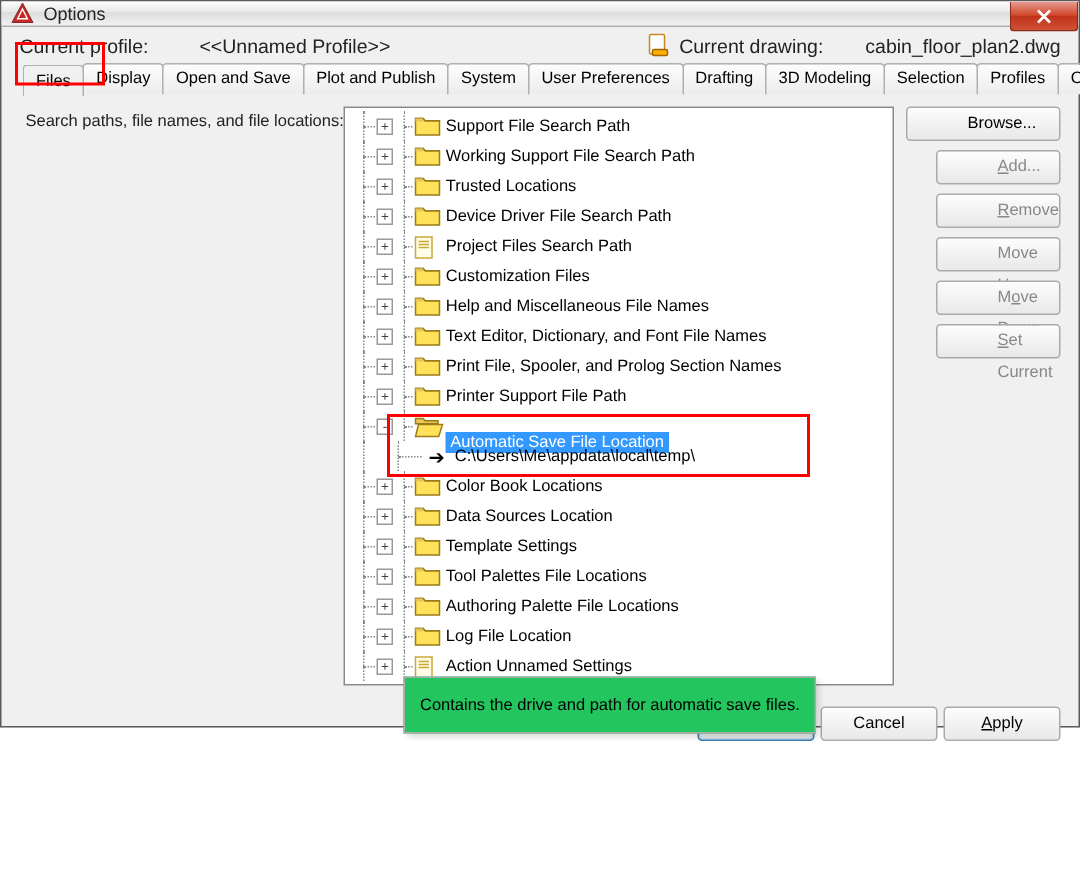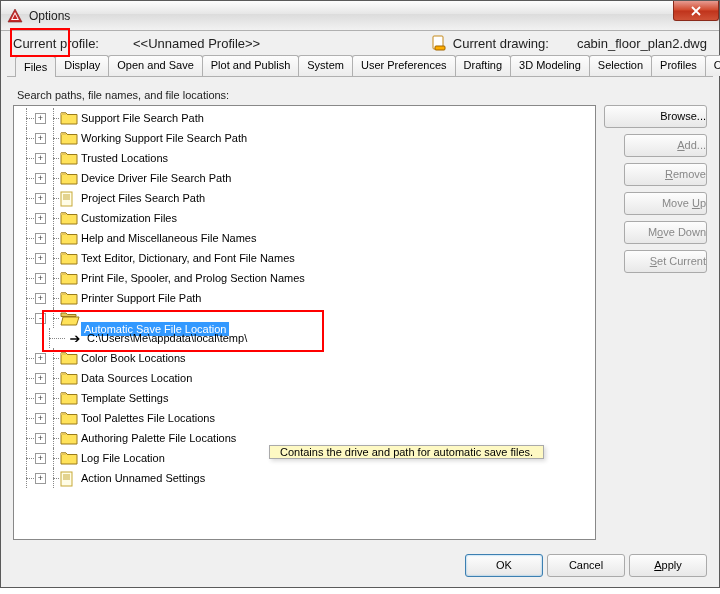--- a/index.html
+++ b/index.html
@@ -7,21 +7,21 @@
     margin: 0;
     font-family: "Segoe UI", Tahoma, sans-serif;
     font-size: 11px;
     background: #fff;
     width: 720px;
     height: 594px;
     overflow: hidden;
   }
   .window {
     width: 720px;
-    height: 588px;
+    height: 485px;
     border: 1px solid #5a5a5a;
     background: #f0f0f0;
     display: flex;
     flex-direction: column;
   }
   .titlebar {
     height: 30px;
     background: linear-gradient(to bottom, #fdfdfd, #e6e6e6 45%, #dcdcdc 46%, #f2f2f2);
     border-bottom: 1px solid #b0b0b0;
     display: flex;
@@ -100,21 +100,20 @@
   }
   .tab-underline {
     height: 1px;
     background: #b0b0b0;
     margin: 0 6px 0 6px;
   }
   .content {
     flex: 1;
     padding: 8px 12px 6px 12px;
     display: flex;
-    flex-direction: column;
     position: relative;
   }
   .section-label { margin: 4px 0 4px 4px; color: #222; }
   .content-row {
     flex: 1;
     display: flex;
     gap: 8px;
     min-height: 0;
   }
   .tree-wrap {
@@ -200,35 +199,36 @@
     gap: 6px;
     padding-top: 0px;
   }
   .side-btn {
     height: 23px;
     border: 1px solid #aaa;
     background: linear-gradient(to bottom,#fdfdfd,#e8e8e8);
     border-radius: 3px;
     font-size: 11px;
     cursor: pointer;
-    text-align: right;
+    text-align: left;
     line-height: 21px;
+    padding-left: 40px;
   }
   .side-btn.disabled {
     color: #888;
     margin-left: 20px;
   }
   .btn-u { text-decoration: underline; }
   .tooltip {
     position: absolute;
     left: 268px;
-    top: 368px;
-    background: #fef9c3;
+    top: 388px;
+    background: #22c55e;
     border: 1px solid #aaa;
-    padding: 0 10px;
+    padding: 12px 10px;
     font-size: 11px;
     box-shadow: 2px 2px 4px rgba(0,0,0,0.15);
     z-index: 10;
   }
   .footer {
     display: flex;
     justify-content: flex-end;
     gap: 4px;
     padding: 8px 12px 10px 12px;
   }

